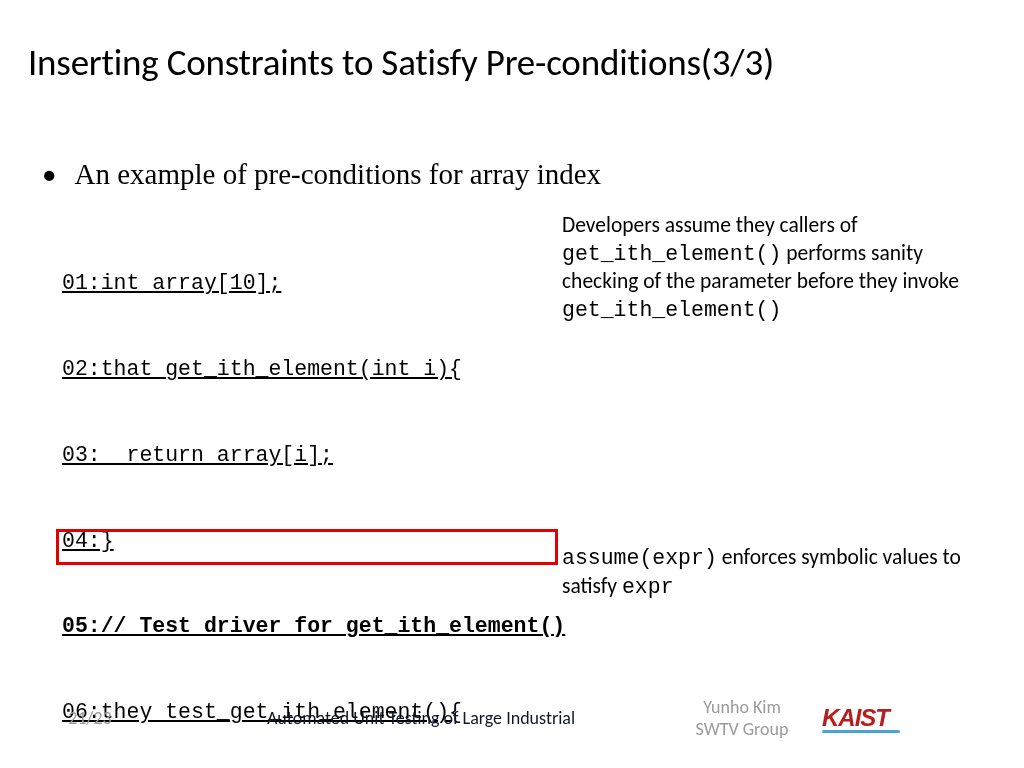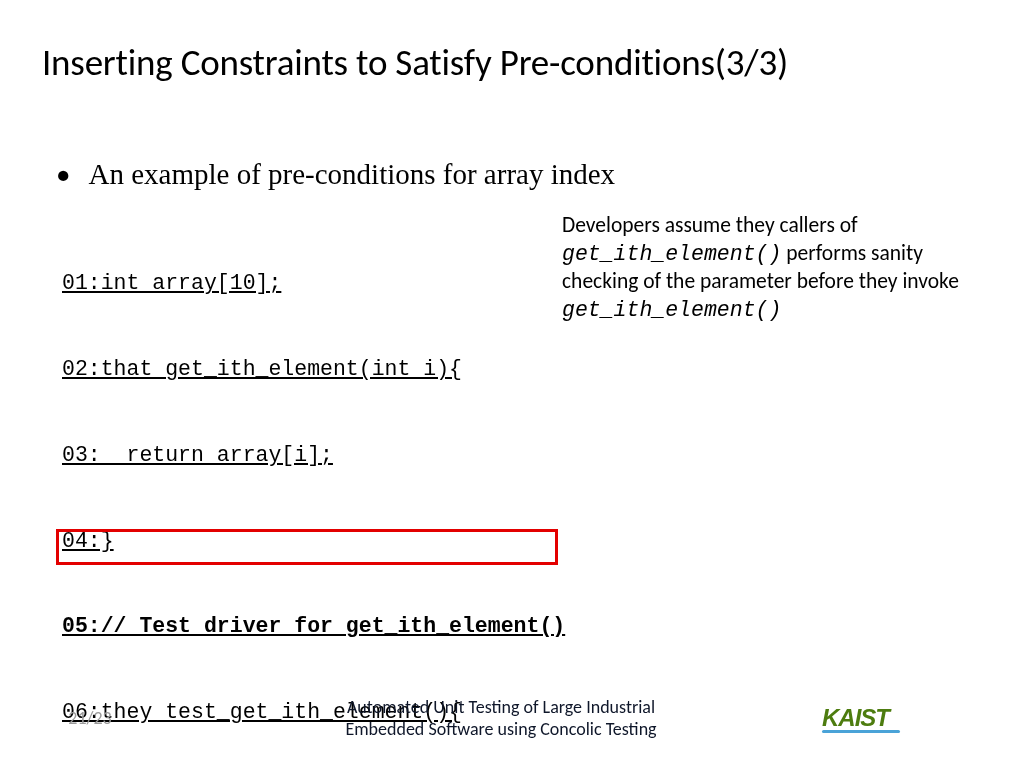--- a/index.html
+++ b/index.html
@@ -1,35 +1,35 @@
 <!DOCTYPE html>
 <html><head>
 <meta charset="utf-8">
 <style>
   * { box-sizing: border-box; margin: 0; padding: 0; }
   html, body { width: 1024px; height: 768px; background: #fff; font-family: Calibri, Arial, sans-serif; color: #000; }
-  .slide { width: 932px; height: 768px; position: relative; padding: 40px 42px 0 42px; }
+  .slide { width: 932px; height: 768px; position: relative; padding: 40px 42px 0 28px; }
   .title { font-size: 37px; font-weight: 400; color: #000; letter-spacing: -0.2px; }
   .bullet-row { display: flex; align-items: flex-start; margin-top: 72px; font-size: 29px; }
   .bullet-dot { margin: 0 18px 0 14px; line-height: 1.2; }
   .bullet-text { line-height: 1.2; font-family: Liberation Serif, serif; }
   .content { position: absolute; top: 212px; left: 62px; right: 42px; }
   .code-col { font-family: "Courier New", Courier, monospace; font-size: 21.5px; line-height: 1.33; white-space: pre; position: relative; }
   .code-line { display: block; text-decoration: underline; }
   .bold { font-weight: bold; }
   .highlight-box { position: absolute; border: 3px solid #e30000; top: 317px; left: -6px; width: 502px; height: 36px; pointer-events: none; }
   .note1 { position: absolute; top: 0px; left: 500px; width: 440px; font-size: 21.5px; line-height: 1.28; }
   .note2 { position: absolute; top: 332px; left: 500px; width: 430px; font-size: 21.5px; line-height: 1.28; }
-  .mono { font-family: "Courier New", Courier, monospace; font-style: italic; }
+  .mono { font-family: "Courier New", Courier, monospace; }
   .footer { position: absolute; bottom: 20px; left: 0; right: 0; height: 60px; display: flex; align-items: center; }
   .footer-page { width: 180px; text-align: center; font-size: 18px; color: #9a9a9a; }
   .footer-title { flex: 1; text-align: center; font-size: 18px; color: #0f172a; line-height: 1.25; }
   .footer-author { width: 160px; text-align: center; font-size: 18px; color: #9a9a9a; line-height: 1.25; }
   .footer-logo { width: 110px; display: flex; align-items: center; justify-content: flex-start; }
-  .kaist-logo { font-family: Arial, sans-serif; font-weight: 900; font-style: italic; font-size: 24px; color: #4d7c0f; letter-spacing: -1px; position: relative; }
+  .kaist-logo { font-family: Arial, sans-serif; font-weight: 900; font-style: italic; font-size: 24px; color: #b91c1c; letter-spacing: -1px; position: relative; }
   .kaist-underline { display: block; height: 3px; width: 78px; background: #4aa3d8; margin-top: -2px; border-radius: 2px; }
 </style>
 </head>
 <body>
 
 <div class="slide">
 
   <div class="title">Inserting Constraints to Satisfy Pre-conditions(3/3)</div>
 
   <div class="bullet-row">
@@ -54,28 +54,34 @@
       
       
       
       <div class="highlight-box"></div>
     </div>
 
     <div class="note1">
       <span>Developers assume they callers of </span><span class="mono">get_ith_element()</span><span> performs sanity checking of the parameter before they invoke </span><span class="mono">get_ith_element()</span>
     </div>
 
+    <div class="note2">
+      <span class="mono">assume(expr)</span><span> enforces symbolic values to satisfy </span><span class="mono">expr</span>
+    </div>
 
   </div>
 
   <div class="footer">
     <div class="footer-page">21/23</div>
     <div class="footer-title">
       <span>Automated Unit Testing of Large Industrial</span><br>
-      <span>Embedded Software using Concolic Testing</span>
+    </div>
+    <div class="footer-author">
+      <span>Yunho Kim</span><br>
+      <span>SWTV Group</span>
     </div>
     <div class="footer-logo">
       <div>
         <span class="kaist-logo">KAIST</span>
         <span class="kaist-underline"></span>
       </div>
     </div>
   </div>
 
 </div>

